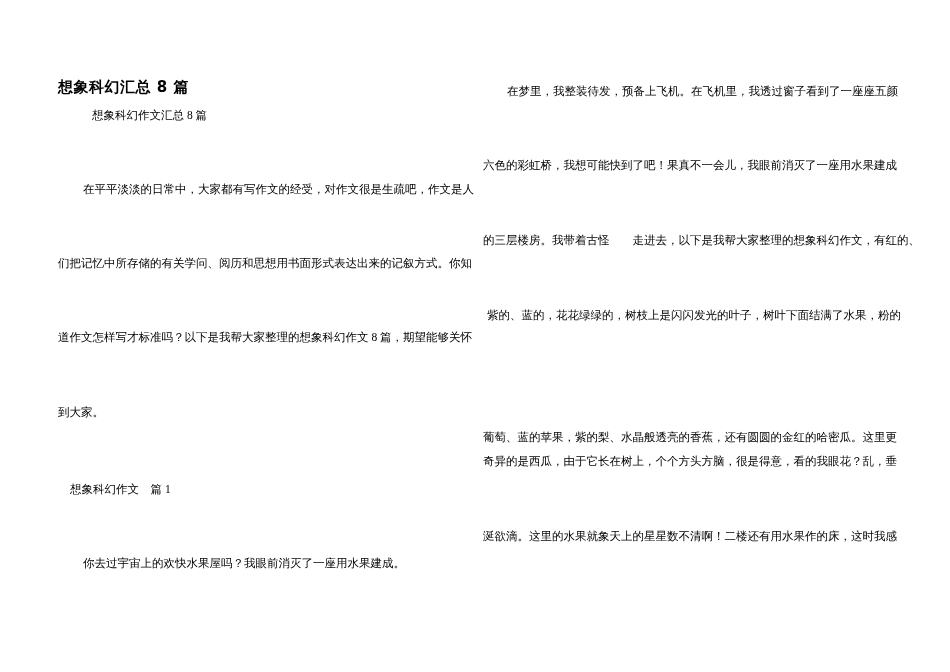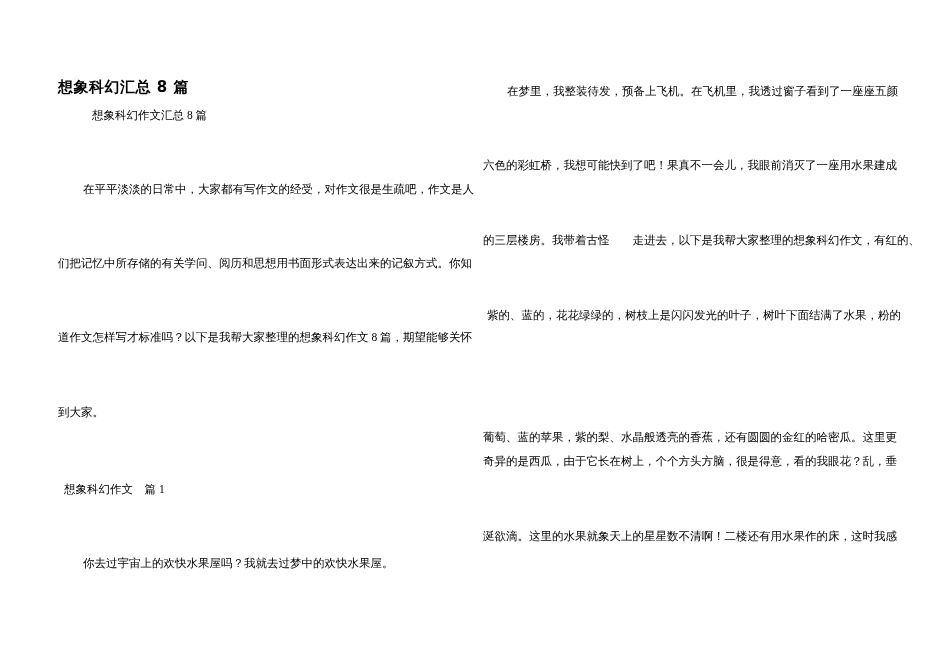--- a/index.html
+++ b/index.html
@@ -33,21 +33,21 @@
   
   #lt { top: 78px;  left: 0;
         font-size: 15px; font-weight: bold;
         font-family: "DejaVu Sans", "Liberation Sans", sans-serif;
         letter-spacing: 0.5px; }
   #ls  { top: 108px; left: 34px; }
   #lp1 { top: 182px; left: 25px; }
   #lp2 { top: 256px; left: 0; }
   #lp3 { top: 330px; left: 0; }
   #lp4 { top: 405px; left: 0; text-align: right; }
-  #lh  { top: 482px; left: 6px; text-align: right; }
+  #lh  { top: 482px; left: 12px; text-align: right; }
   #lq  { top: 556px; left: 25px; }
   
   #r0 { top: 84px;  left: 24px; }
   #r1 { top: 158px; left: 0; }
   #r2 { top: 233px; left: 0; }
   #r3 { top: 308px; left: 4px; }
   #r4 { top: 390px; left: 0; margin-top: 40px; }
   #r5 { top: 454px; left: 0; }
   #r6 { top: 529px; left: 0; }
 </style>
@@ -57,21 +57,21 @@
 <div class="page">
 
   <div class="col col-left">
     <div class="ln" id="lt">想象科幻汇总 8 篇</div>
     <div class="ln" id="ls">想象科幻作文汇总 8 篇</div>
     <div class="ln" id="lp1">在平平淡淡的日常中，大家都有写作文的经受，对作文很是生疏吧，作文是人</div>
     <div class="ln" id="lp2">们把记忆中所存储的有关学问、阅历和思想用书面形式表达出来的记叙方式。你知</div>
     <div class="ln" id="lp3">道作文怎样写才标准吗？以下是我帮大家整理的想象科幻作文 8 篇，期望能够关怀</div>
     <div class="ln" id="lp4">到大家。</div>
     <div class="ln" id="lh">想象科幻作文　篇 1</div>
-    <div class="ln" id="lq">你去过宇宙上的欢快水果屋吗？我就去过梦中的欢快水果屋。</div>
+    <div class="ln" id="lq">你去过宇宙上的欢快水果屋吗？我眼前消灭了一座用水果建成。</div>
   </div>
 
   <div class="col col-right">
     <div class="ln" id="r0">在梦里，我整装待发，预备上飞机。在飞机里，我透过窗子看到了一座座五颜</div>
     <div class="ln" id="r1">六色的彩虹桥，我想可能快到了吧！果真不一会儿，我眼前消灭了一座用水果建成</div>
     <div class="ln" id="r2">的三层楼房。我带着古怪　　走进去，以下是我帮大家整理的想象科幻作文，有红的、</div>
     <div class="ln" id="r3">紫的、蓝的，花花绿绿的，树枝上是闪闪发光的叶子，树叶下面结满了水果，粉的</div>
     <div class="ln" id="r4">葡萄、蓝的苹果，紫的梨、水晶般透亮的香蕉，还有圆圆的金红的哈密瓜。这里更</div>
     <div class="ln" id="r6">涎欲滴。这里的水果就象天上的星星数不清啊！二楼还有用水果作的床，这时我感</div>
     <div class="ln" id="r5">奇异的是西瓜，由于它长在树上，个个方头方脑，很是得意，看的我眼花？乱，垂</div>

